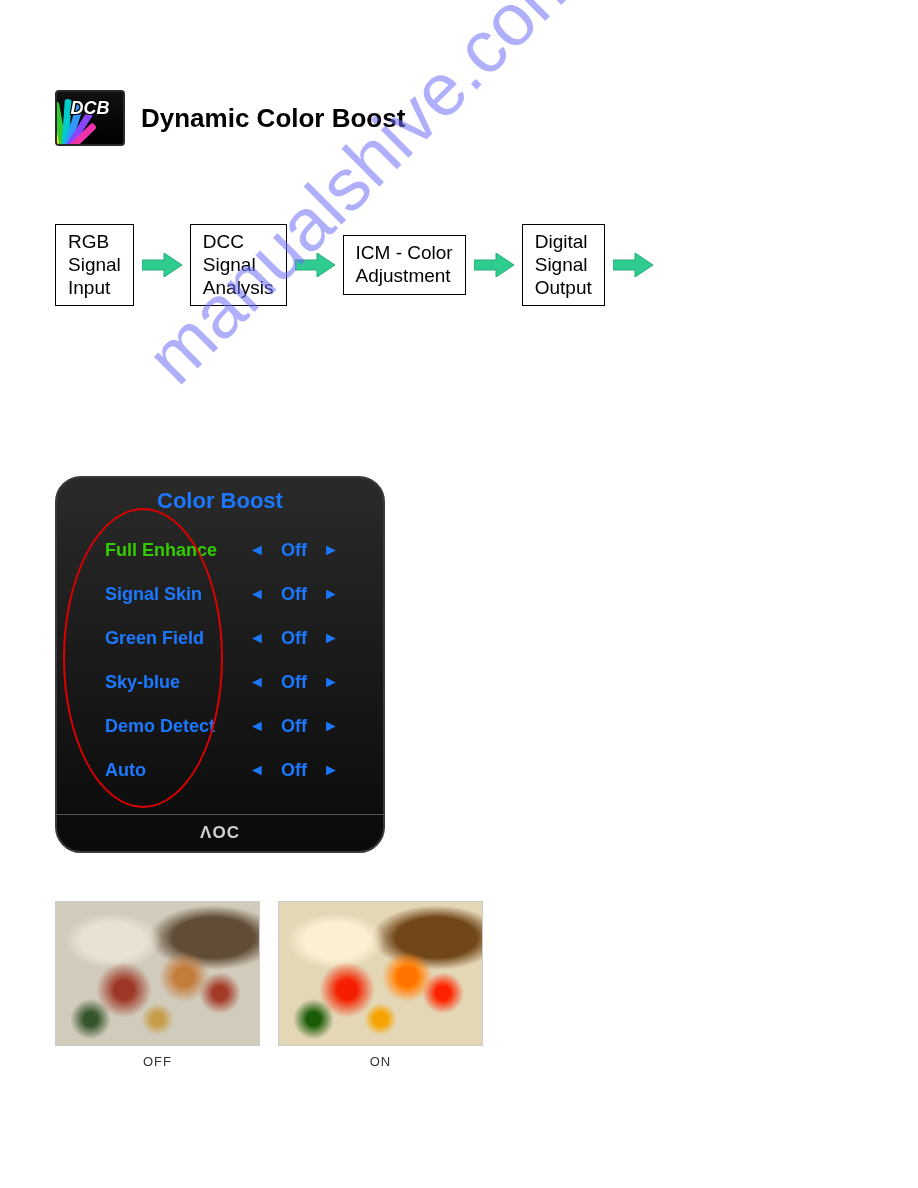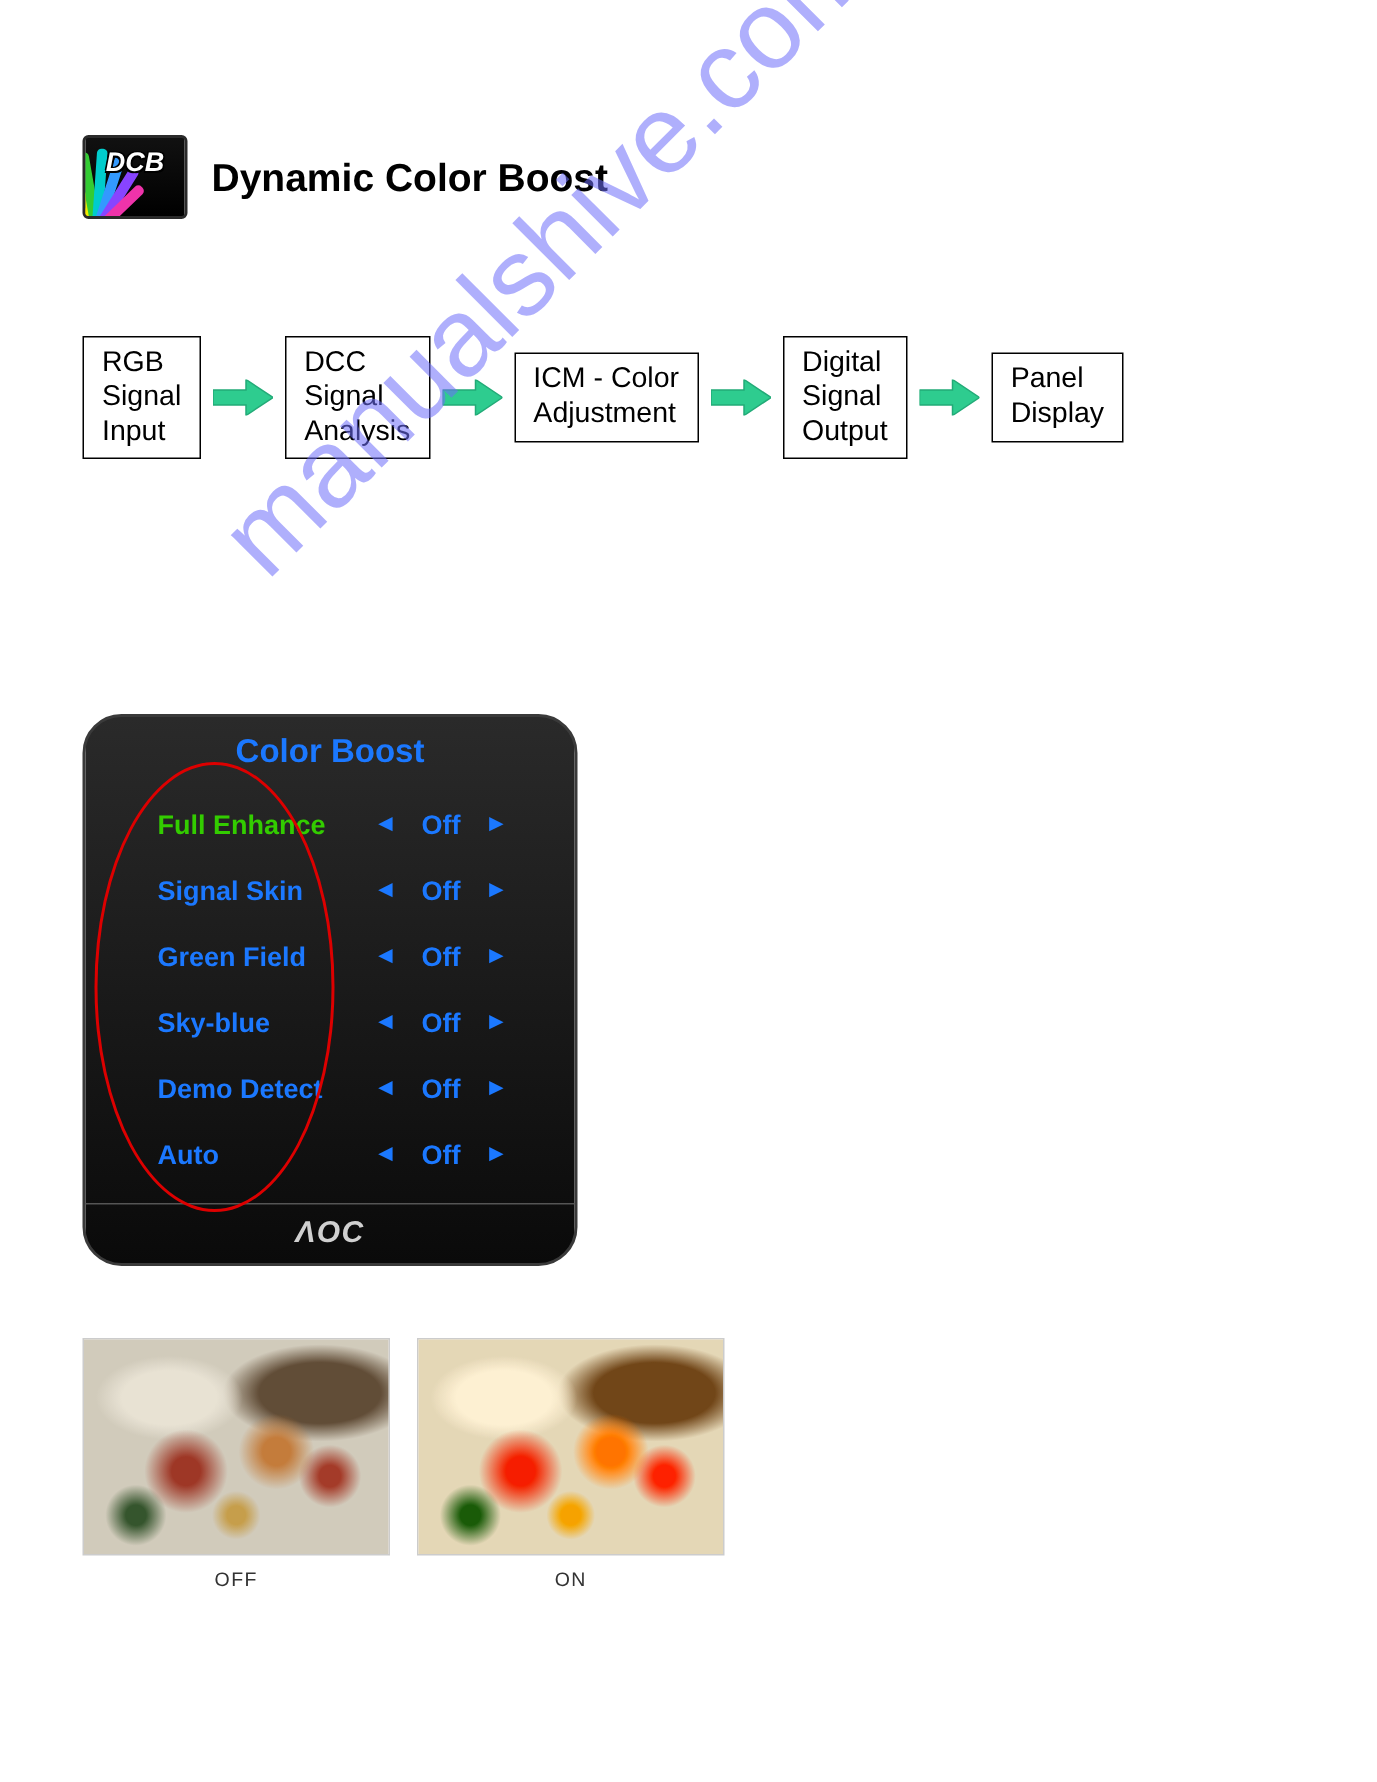--- a/index.html
+++ b/index.html
@@ -111,26 +111,26 @@
     font-weight: 700;
     font-size: 18px;
   }
   .osd-row .label { color: #1b78ff; }
   .osd-row.active .label { color: #3c0; }
   .osd-row .arrow { color:#1b78ff; text-align:center; font-size:16px; cursor:pointer; }
   .osd-row .value { color:#1b78ff; text-align:center; }
   .osd-footer {
     text-align:center;
     border-top: 1px solid #555;
-    margin-top: 0;
+    margin-top: 12px;
     padding-top: 8px;
     color: #d0d0d0;
-    font-weight: 800; font-style: italic;
+    font-weight: 800; 
     letter-spacing: 1px;
-    font-size: 20px;
+    font-size: 17px;
   }
 
   
   .compare {
     margin-top: 48px;
     display:flex; gap:18px;
   }
   .cmp {
     text-align:center; font-size:14px; color:#333;
   }
@@ -215,22 +215,20 @@
         </svg>
     </div>
     <div class="flow-box">Digital
 Signal
 Output</div>
     <div class="flow-arrow">
       <svg width="40" height="24">
           <polygon points="0,7 22,7 22,0 40,12 22,24 22,17 0,17" fill="#2ecc8f" stroke="#2a7" stroke-width="1"></polygon>
         </svg>
     </div>
-    <div class="flow-box">Panel
-Display</div>
   </div>
 
   <div class="osd">
     <div class="osd-title">Color Boost</div>
     <div class="osd-list">
       <div class="osd-ellipse"></div>
 
       <div class="osd-row active">
         <span class="label">Full Enhance</span>
         <span class="arrow">◄</span>

